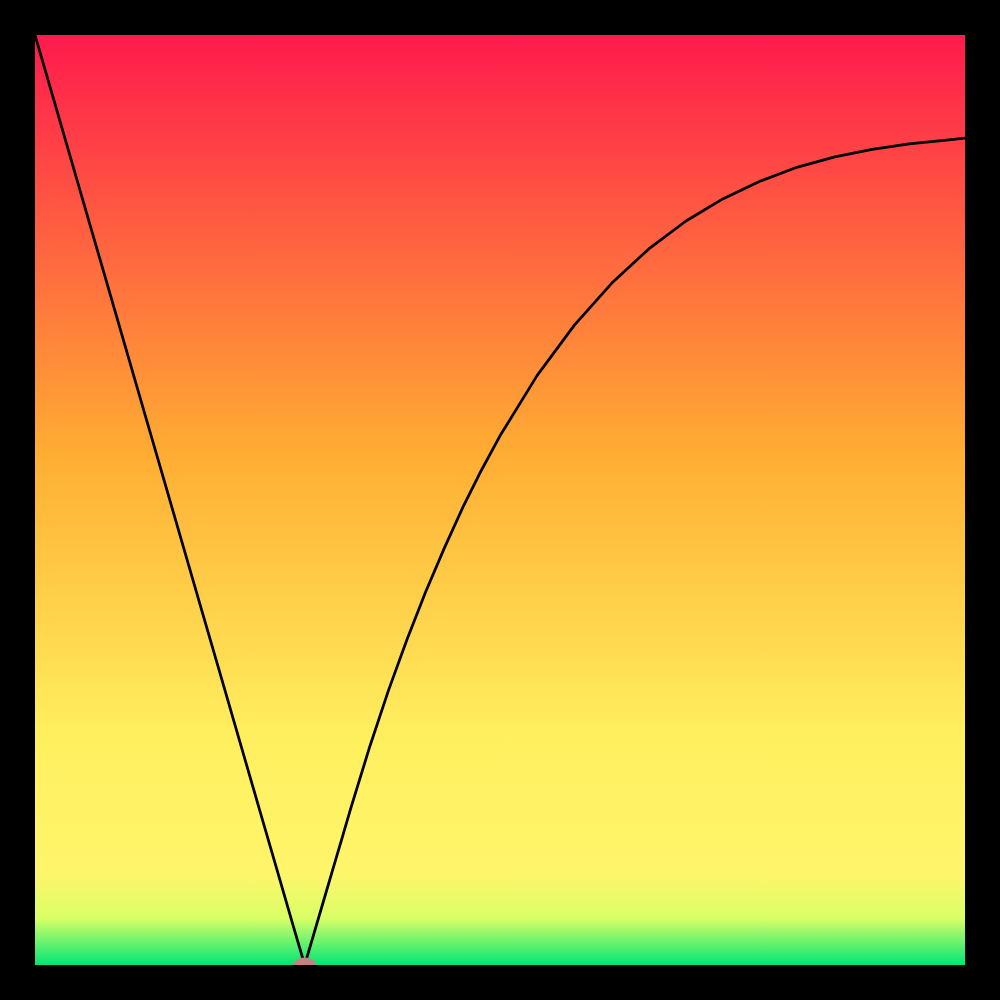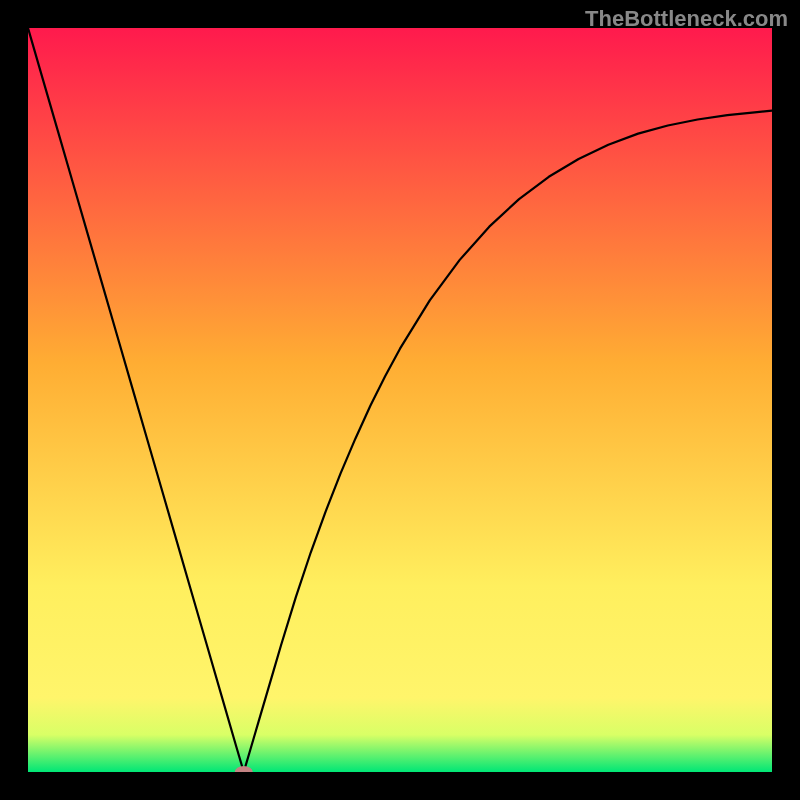--- a/index.html
+++ b/index.html
@@ -43,21 +43,20 @@
     stroke: #000;
     stroke-width: 2.2;
     stroke-linejoin: round;
     stroke-linecap: round;
   }
 </style>
 </head>
 <body>
 
 <div class="frame">
-  <div class="watermark">TheBottleneck.com</div>
 
   <div class="plot-area">
     <svg id="plot-svg" viewBox="0 0 744 744" width="744" height="744">
       <defs>
         <linearGradient id="bg-grad" x1="0" y1="0" x2="0" y2="1">
             <stop offset="0%" stop-color="#ff1a4d"></stop>
             <stop offset="45%" stop-color="#ffad33"></stop>
             <stop offset="75%" stop-color="#ffef5e"></stop>
             <stop offset="90%" stop-color="#fff56b"></stop>
             <stop offset="95%" stop-color="#d9ff66"></stop>

